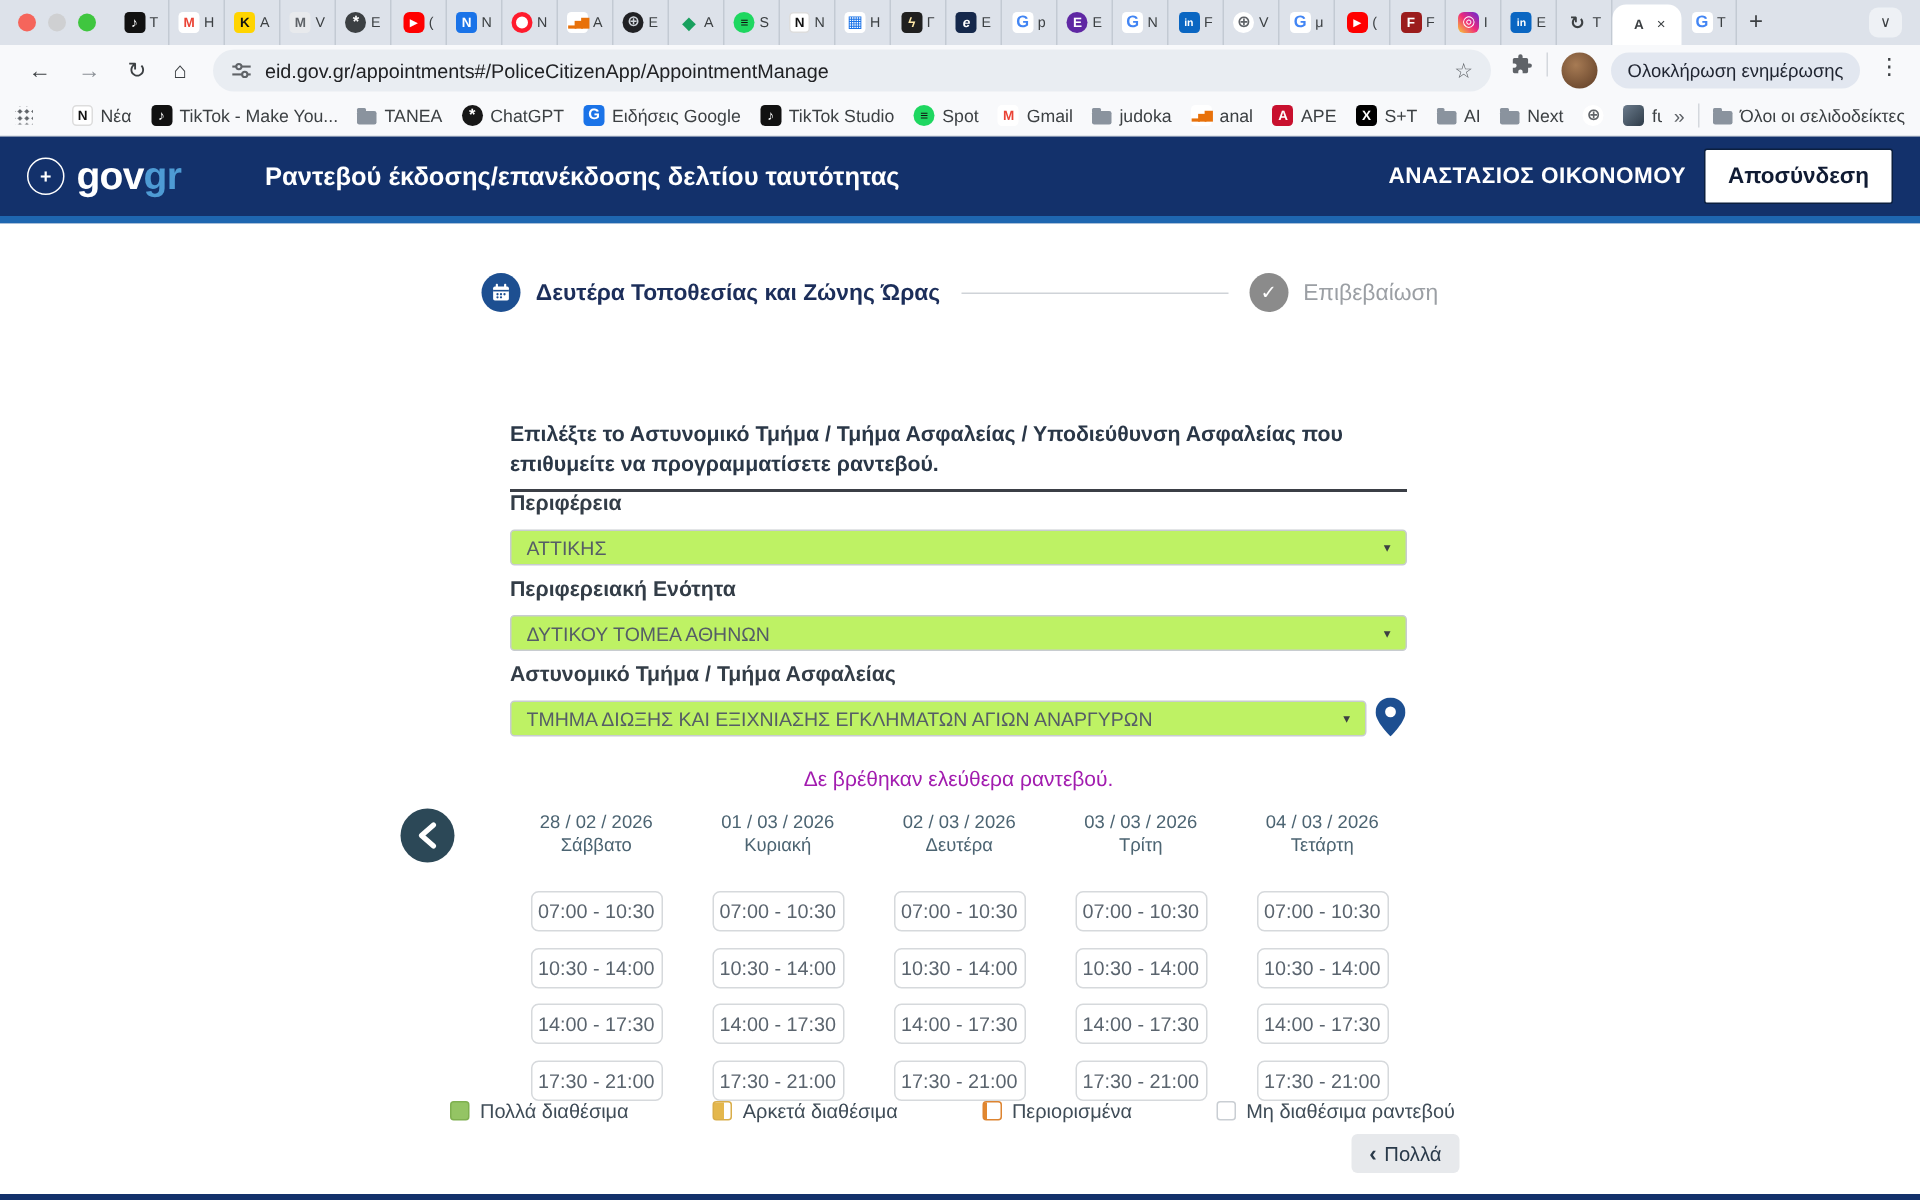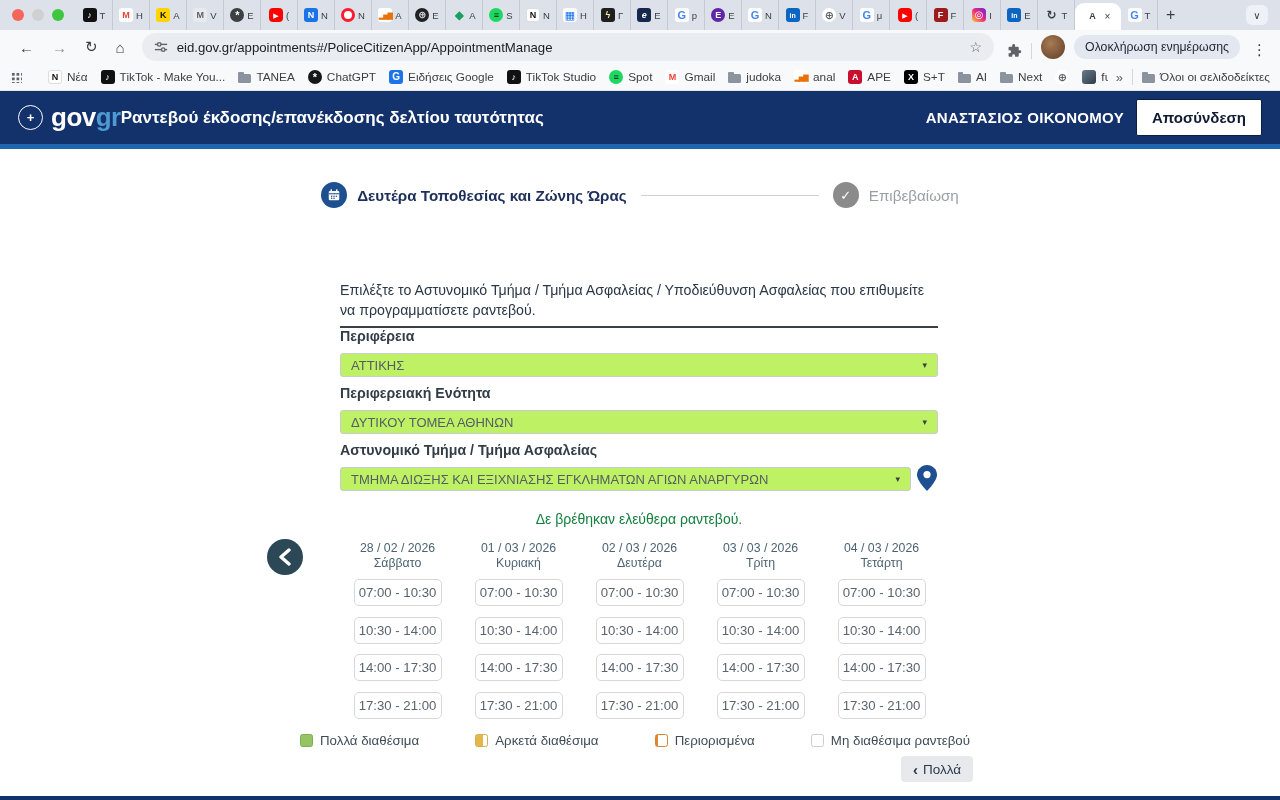--- a/index.html
+++ b/index.html
@@ -55,73 +55,73 @@
   .f-folder::before{content:"";position:absolute;top:-2.5px;left:0;width:5.5px;height:3px;background:#8a939e;border-radius:1px 1px 0 0}
   .f-apps{width:12px;height:12px;border-radius:0;background-image:radial-gradient(#5f6368 1.3px,transparent 1.4px);background-size:4.6px 4.6px;background-position:1px 1px}
 
   
   .toolbar{position:absolute;top:30px;left:0;width:1280px;height:34px;background:#f8f9fb;display:flex;align-items:center;padding:0 10px}
   .navic{font-size:15px;color:#3c4043;padding:0 9px;cursor:pointer}
   .navic.fwd{color:#8b9096}
   .omnibox{flex:1;height:28px;background:#e9edf2;border-radius:14px;display:flex;align-items:center;padding:0 12px;margin:0 8px;cursor:text}
   .urltxt{font-size:13.2px;color:#202124;margin-left:9px;flex:1;white-space:nowrap;overflow:hidden}
   .star{font-size:14px;color:#5f6368;cursor:pointer}
-  .tb-right{display:flex;align-items:flex-end;gap:9px;flex:none;padding-left:4px}
+  .tb-right{display:flex;align-items:flex-start;gap:9px;flex:none;padding-left:4px}
   .vsep{width:1px;height:16px;background:#d4d8dd}
   .avatar{width:24px;height:24px;border-radius:50%;background:radial-gradient(circle at 40% 35%,#a77b54,#5d3c25);cursor:pointer}
   .chip{height:24px;border-radius:12px;background:#e2e7f0;color:#1f2430;font-size:12.3px;display:flex;align-items:center;padding:0 11px;white-space:nowrap;cursor:pointer}
   .menudots{font-size:15px;color:#3c4043;padding:0 3px;cursor:pointer}
 
   
   .bookmarks{position:absolute;top:64px;left:0;width:1280px;height:27px;background:#f8f9fb;border-bottom:1px solid #e3e6ea;display:flex;align-items:center;padding:0 10px;overflow:hidden}
   .bm-left{display:flex;align-items:center;gap:13px;overflow:hidden;white-space:nowrap}
   .bm{display:flex;align-items:center;gap:5px;cursor:pointer;flex:none}
   .bm-label{font-size:11.8px;color:#3c4043}
   .bm-right{margin-left:auto;display:flex;align-items:center;gap:9px;flex:none;padding-left:8px}
   .bm-more{font-size:13px;color:#5f6368;cursor:pointer}
 
   
   .siteheader{position:absolute;top:91px;left:0;width:1280px;height:58px;background:#13316b;border-bottom:5px solid #1e66b0;display:flex;align-items:center;padding:0 18px}
   .emblem{width:25px;height:25px;border:1.6px solid #fff;border-radius:50%;display:flex;align-items:center;justify-content:center;color:#fff;font-size:13px;font-weight:bold;flex:none}
   .logotxt{font-size:26px;font-weight:700;color:#fff;margin-left:8px;letter-spacing:-.5px}
   .logotxt .gr{color:#4e9bd4}
-  .apptitle{color:#fff;font-size:17px;font-weight:bold;white-space:nowrap}
+  .apptitle{color:#fff;font-size:17px;font-weight:bold;margin-left:56px;white-space:nowrap}
   .hdr-right{margin-left:auto;display:flex;align-items:center;gap:12px}
   .username{color:#fff;font-size:15px;font-weight:600;letter-spacing:.3px}
   .logoutbtn{background:#fff;color:#101b33;border:1px solid #0b1f3f;border-radius:2px;font-size:15px;font-weight:600;padding:9px 15px;cursor:pointer;font-family:inherit}
 
   
   .content{position:absolute;top:149px;left:0;width:1280px;height:647px;background:#fff}
   .stepper{position:absolute;top:33px;left:0;right:0;display:flex;align-items:center;justify-content:center}
   .stepcircle{width:26px;height:26px;border-radius:50%;display:flex;align-items:center;justify-content:center;flex:none}
   .stepcircle.active{background:#1d4f91}
   .stepcircle.done{background:#8b8b8b;color:#fff;font-size:13px;font-weight:bold}
   .steplabel1{font-size:15.2px;font-weight:bold;color:#1c2e5a;margin-left:10px}
   .steplabel2{font-size:15.2px;color:#9b9fa4;margin-left:10px}
   .stepline{width:178px;height:1px;background:#cfd3d8;margin:0 14px}
 
-  .intro{position:absolute;top:132px;left:340px;width:598px;font-size:14.2px;font-weight:normal;color:#2a3747;line-height:19.5px;padding-bottom:6px;border-bottom:2px solid #3b3f46}
+  .intro{position:absolute;top:132px;left:340px;width:598px;font-size:14.2px;font-weight:bold;color:#2a3747;line-height:19.5px;padding-bottom:6px;border-bottom:2px solid #3b3f46}
 
   .field{position:absolute;left:340px;width:598px}
   .f1{top:179px}.f2{top:236px}.f3{top:293px}
   .flabel{font-size:14.2px;font-weight:bold;color:#333d47;margin-bottom:9px}
   .select{height:24px;border:1px solid #c8ccd0;border-radius:3px;background:#bef264;display:flex;align-items:center;justify-content:space-between;padding:0 10px;cursor:pointer}
   .select.narrow{width:571px}
   .sval{font-size:13px;color:#555d66;white-space:nowrap;overflow:hidden}
   .caret{font-size:9px;color:#3c4043;margin-left:8px}
   .pin{position:absolute;top:316px;left:917px;cursor:pointer}
 
-  .noslots{position:absolute;top:362px;left:340px;width:598px;text-align:center;font-size:14px;color:#15803d}
+  .noslots{position:absolute;top:362px;left:340px;width:598px;text-align:center;font-size:14px;color:#a21caf}
 
   .prevarrow{position:absolute;top:390px;left:267px;width:36px;height:36px;border-radius:50%;background:#2c4857;display:flex;align-items:center;justify-content:center;cursor:pointer}
 
   .cal-cols{position:absolute;top:392px;left:337px;width:605px;display:flex}
   .cal-col{width:121px;text-align:center}
   .cdate{font-size:12.3px;color:#4c6472;line-height:15px}
-  .cday{font-size:12.3px;color:#4c6472;line-height:15px;margin-bottom:8px}
+  .cday{font-size:12.3px;color:#4c6472;line-height:15px;margin-bottom:23px}
   .slot{width:88px;height:27px;line-height:25px;margin:0 auto 10.5px auto;border:1px solid #d6d9dc;border-radius:5px;background:#fff;font-size:13.2px;color:#5a646e;text-align:center;cursor:pointer}
 
   .legend{position:absolute;top:584px;left:300px;width:670px;display:flex;justify-content:space-between}
   .litem{display:flex;align-items:center}
   .lsw{width:13px;height:13px;border-radius:2.5px;margin-right:7px;flex:none}
   .sw-many{background:#94c464;border:1px solid #7fb050}
   .sw-several{background:linear-gradient(90deg,#e4b74c 0%,#e4b74c 62%,#fff 62%);border:1px solid #d9ad49}
   .sw-limited{background:linear-gradient(90deg,#e2872f 0%,#e2872f 18%,#fff 18%);border:1px solid #dd8430}
   .sw-none{background:#fff;border:1px solid #c9ced3}
   .llabel{font-size:13.3px;color:#3f4c57}

